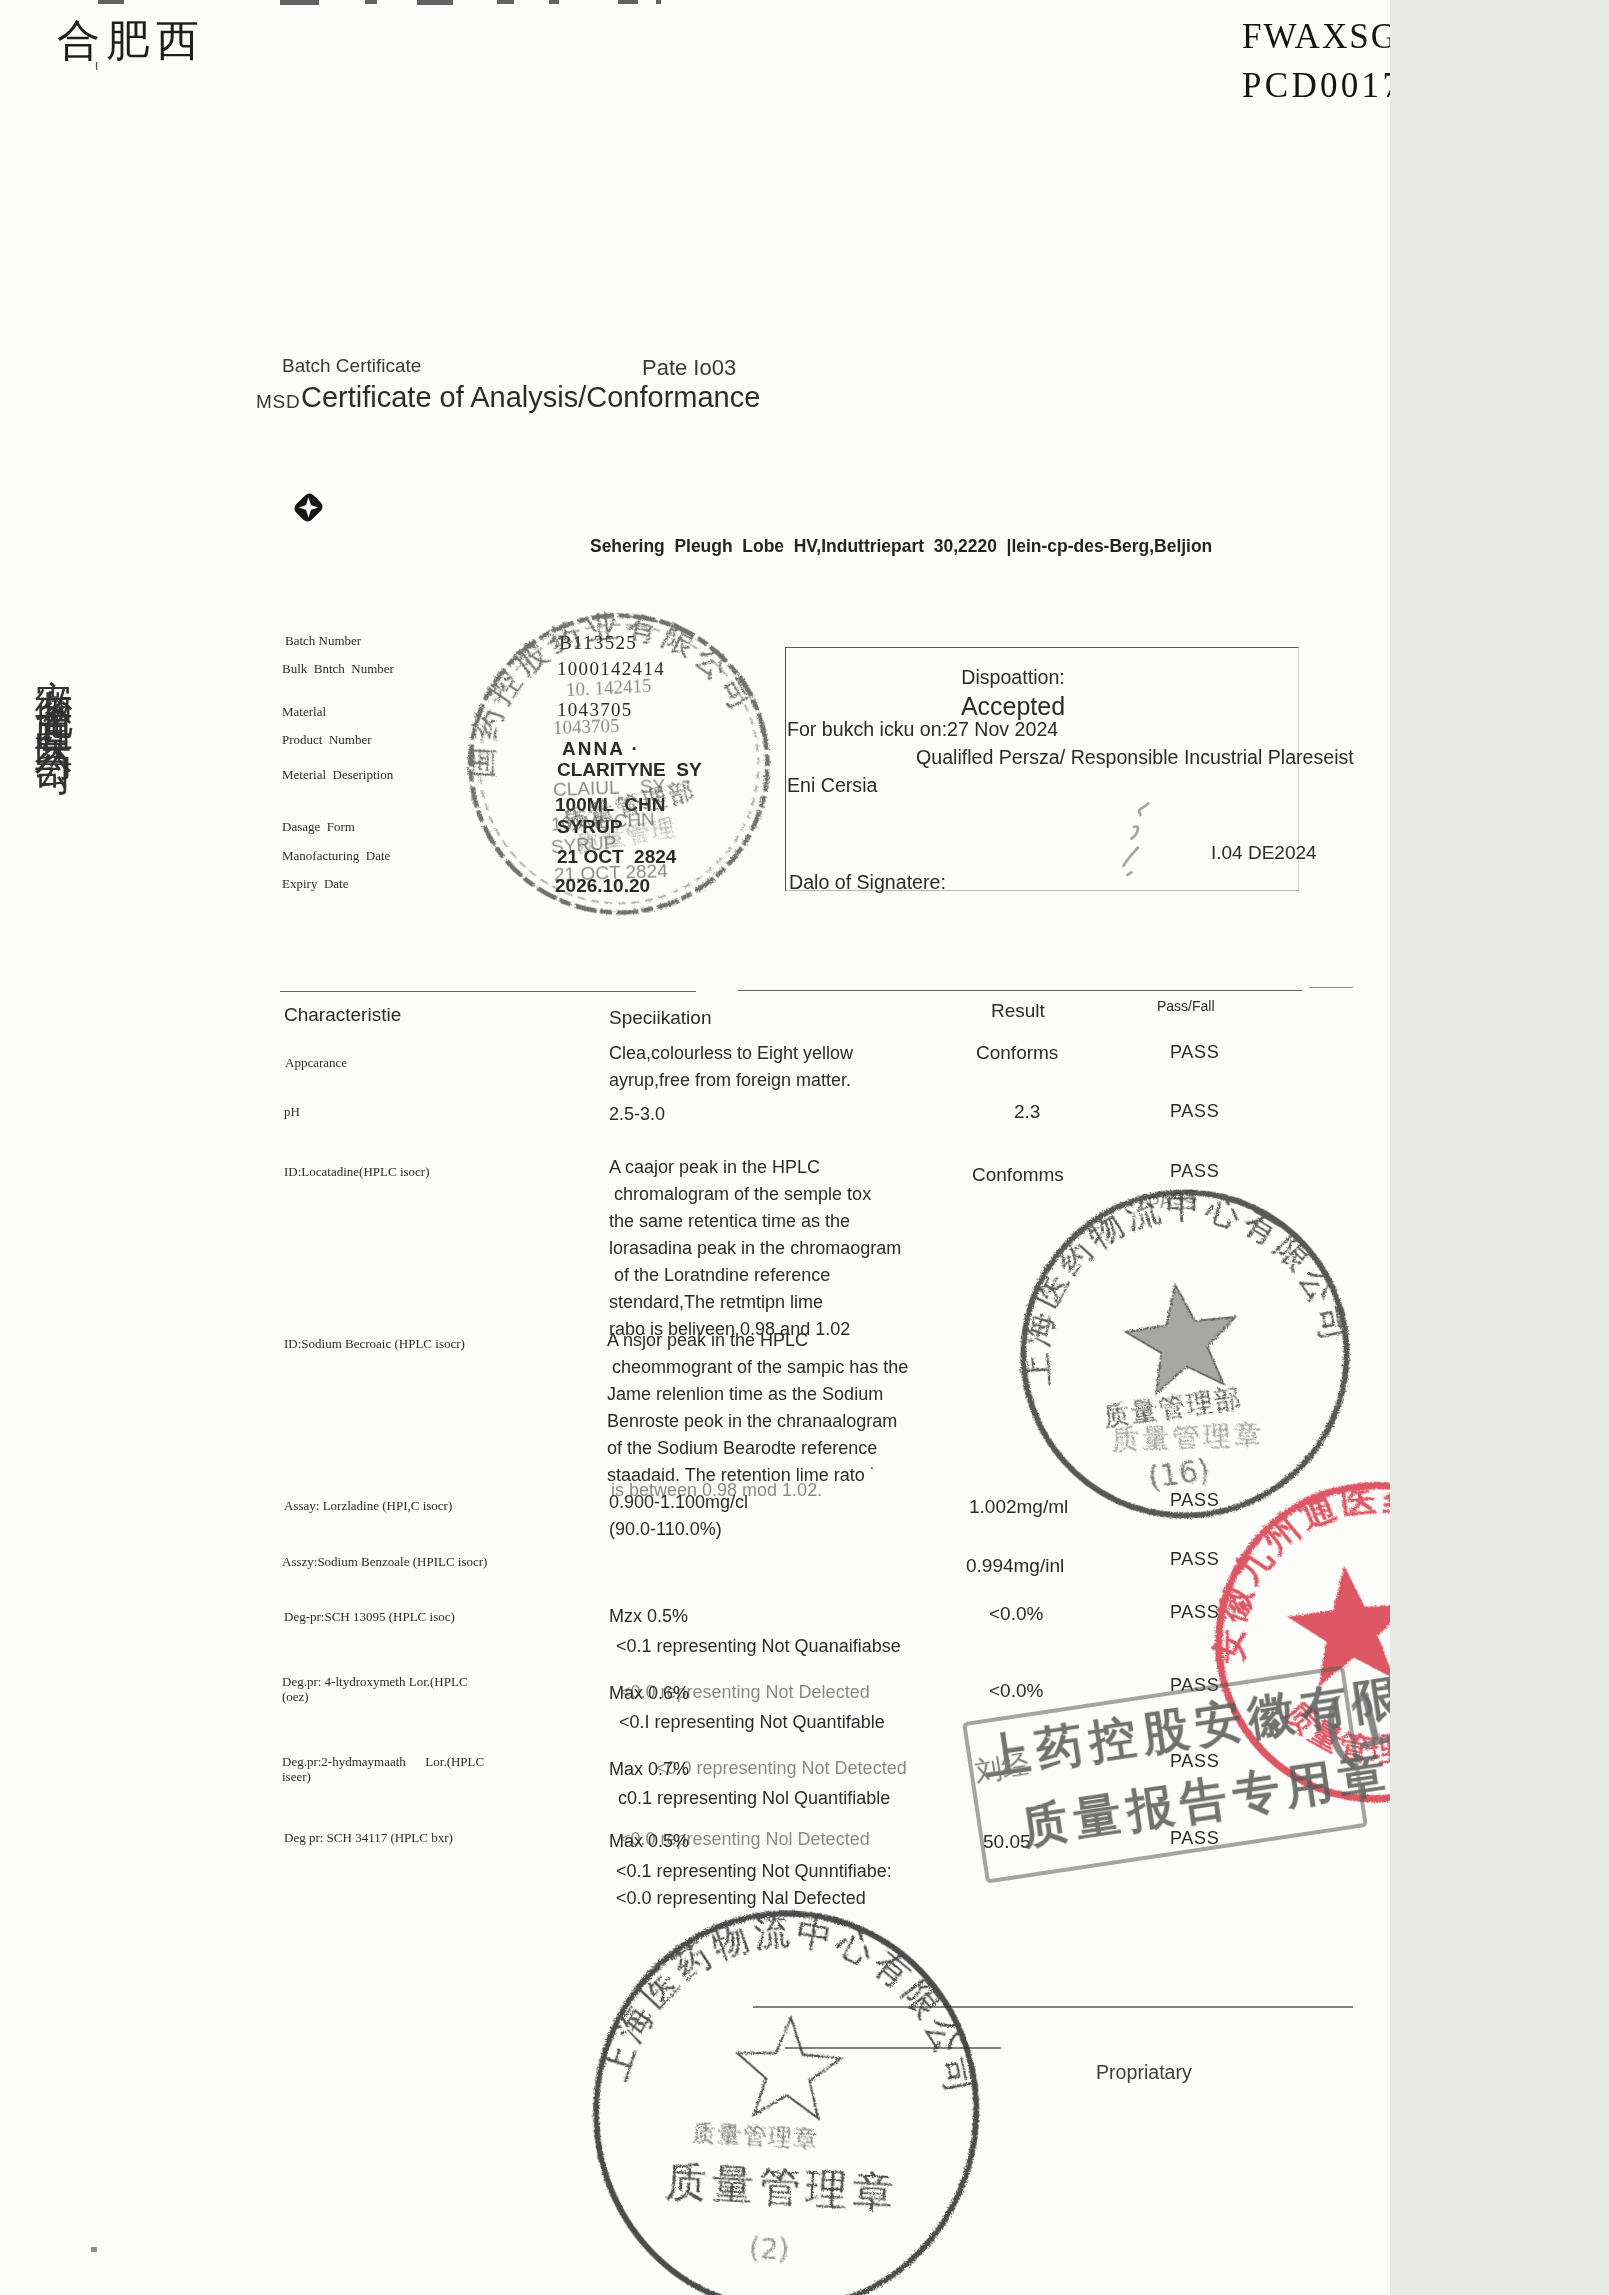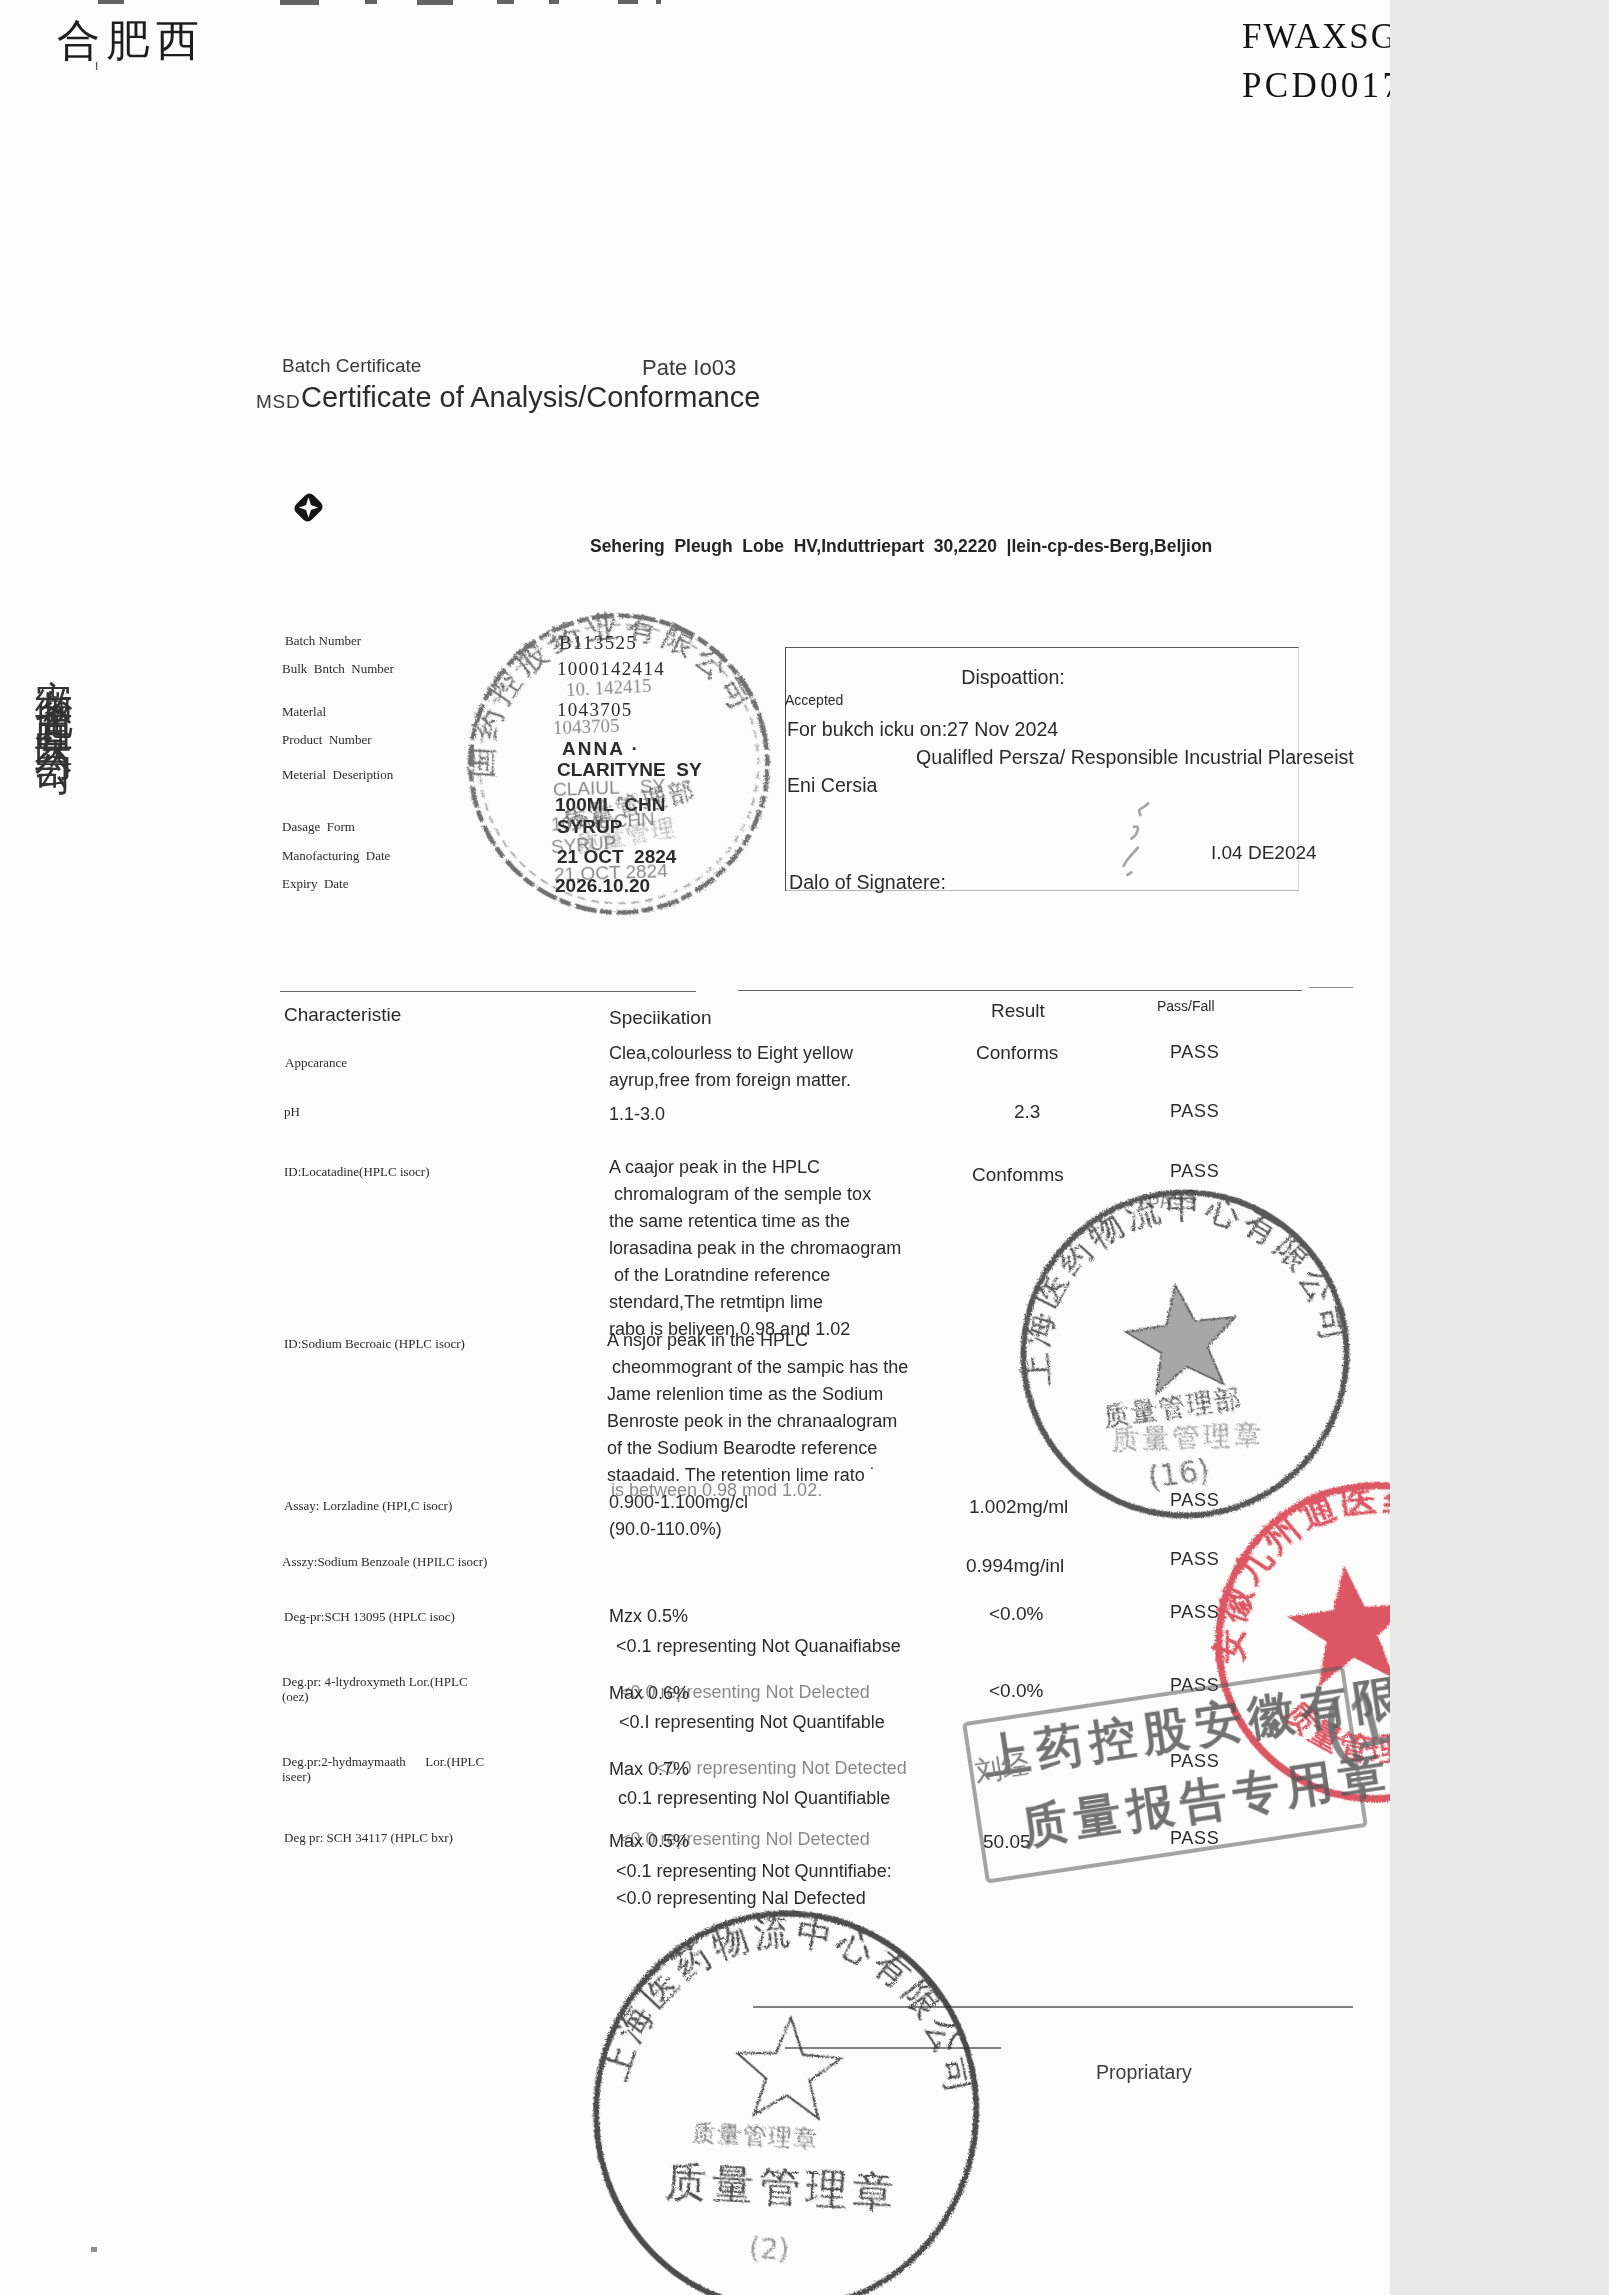--- a/index.html
+++ b/index.html
@@ -92,21 +92,21 @@
   <div class="t val" style="left:557px;top:846px;font-weight:600">21 OCT  2824</div>
   <div class="t val ghost" style="left:554px;top:862px;transform:rotate(-2deg)">21.OCT 2824</div>
   <div class="t val" style="left:555px;top:875px;font-weight:700">2026.10.20</div>
 
   <div class="hline" style="left:785px;top:647px;width:514px;background:#3c3c3c;opacity:.85"></div>
   <div class="vline" style="left:785px;top:647px;height:244px;background:#4a4a4a"></div>
   <div class="vline" style="left:1298px;top:647px;height:244px;opacity:.5"></div>
   <div class="hline" style="left:785px;top:890px;width:514px;opacity:.45"></div>
 
   <div class="t" style="left:785px;top:666px;width:456px;text-align:center;font-size:19.6px">Dispoattion:</div>
-  <div class="t" style="left:785px;top:692px;width:456px;font-size:14px">Accepted</div>
+  <div class="t" style="left:785px;top:692px;width:456px;text-align:center;font-size:25px">Accepted</div>
   <div class="t" style="left:787px;top:718px;font-size:19.6px">For bukch icku on:27 Nov 2024</div>
   <div class="t" style="left:916px;top:746px;font-size:19.6px;white-space:nowrap">Qualifled Persza/ Responsible Incustrial Plareseist</div>
   <div class="t" style="left:787px;top:774px;font-size:19.6px">Eni Cersia</div>
 
   <svg class="stamp" style="left:1108px;top:798px" width="65" height="85" viewBox="0 0 100 130">
     <path d="M 62 8 C 52 18 44 14 50 26 M 40 44 C 52 40 44 58 36 62 M 46 76 C 38 86 30 92 24 104 M 30 118 L 36 114" fill="none" stroke="#8c8c88" stroke-width="4" stroke-linecap="round" opacity=".8"></path>
   </svg>
 
   <div class="t" style="left:1211px;top:842px;font-size:19px">I.04 DE2024</div>
   <div class="t" style="left:789px;top:871px;font-size:19.6px">Dalo of Signatere:</div>
@@ -122,21 +122,21 @@
   <div class="t" style="left:991px;top:1000px;font-size:19px">Result</div>
   <div class="t" style="left:1157px;top:998px;font-size:14px">Pass/Fall</div>
 
   <div class="t lbl" style="left:285px;top:1056px">Appcarance</div>
   <div class="t spec" style="left:609px;top:1040px">Clea,colourless to Eight yellow
 ayrup,free from foreign matter.</div>
   <div class="t val" style="left:976px;top:1042px">Conforms</div>
   <div class="t pass" style="left:1170px;top:1042px">PASS</div>
 
   <div class="t lbl" style="left:284px;top:1105px">pH</div>
-  <div class="t spec" style="left:609px;top:1101px">1.1-3.0</div>
+  <div class="t spec" style="left:609px;top:1101px">2.5-3.0</div>
   <div class="t val" style="left:1014px;top:1101px">2.3</div>
   <div class="t pass" style="left:1170px;top:1101px">PASS</div>
 
   <div class="t lbl" style="left:284px;top:1165px">ID:Locatadine(HPLC isocr)</div>
   <div class="t spec" style="left:609px;top:1154px">A caajor peak in the HPLC
  chromalogram of the semple tox
 the same retentica time as the
 lorasadina peak in the chromaogram
  of the Loratndine reference
 stendard,The retmtipn lime

